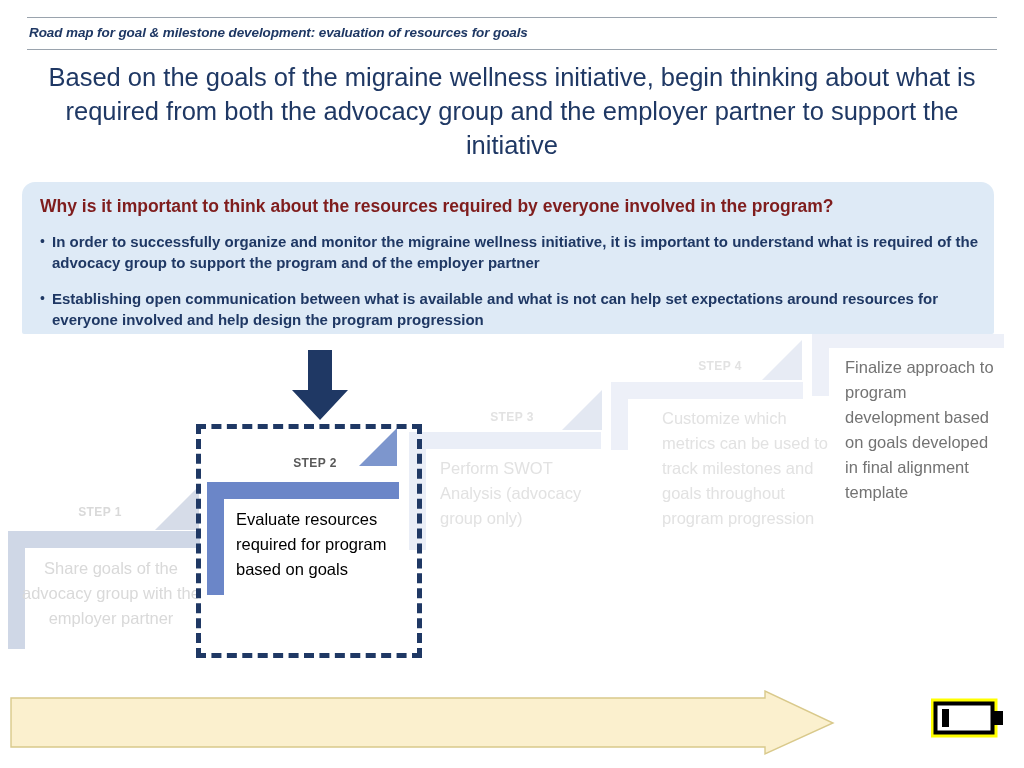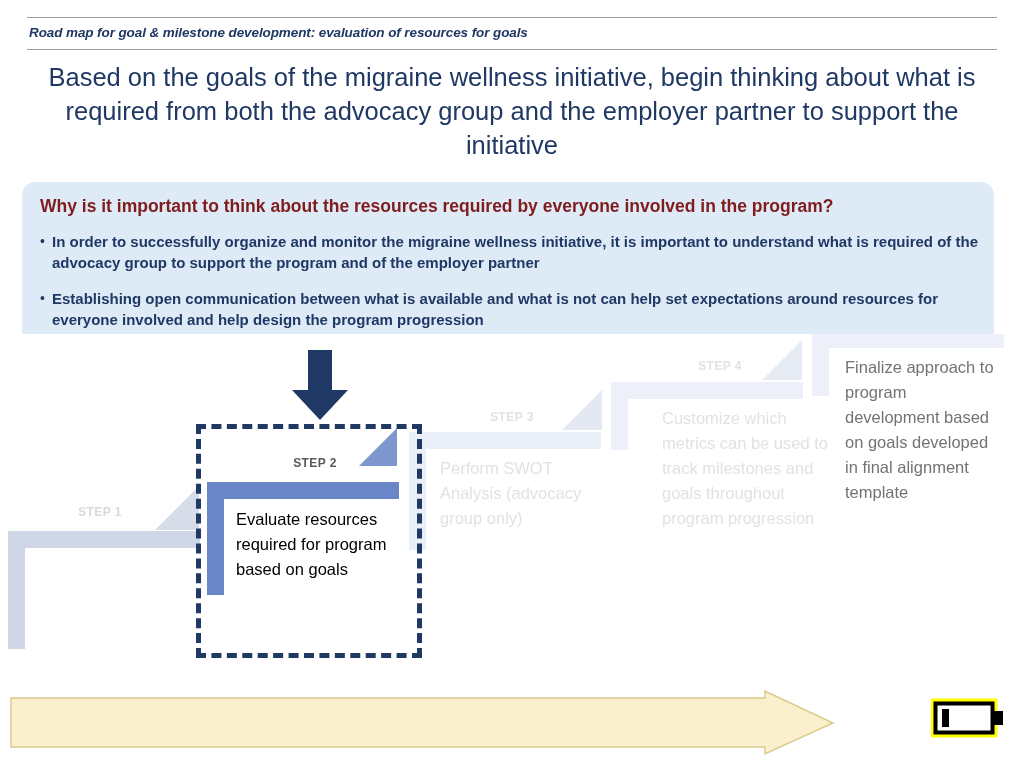--- a/index.html
+++ b/index.html
@@ -136,20 +136,21 @@
   <div class="tri" id="step3-tri"></div>
   <div class="bracket-h" id="step3-bracket-h"></div>
   <div class="bracket-v" id="step3-bracket-v"></div>
   <div class="step-label" id="step3-label">STEP 3</div>
   <div class="step-text" id="step3-text">Perform SWOT Analysis (advocacy group only)</div>
 
   <div class="tri" id="step1-tri"></div>
   <div class="bracket-h" id="step1-bracket-h"></div>
   <div class="bracket-v" id="step1-bracket-v"></div>
   <div class="step-label" id="step1-label">STEP 1</div>
+  <div class="step-text" id="step1-text">Share goals of the advocacy group with the employer partner</div>
 
   <div class="tri" id="step2-tri"></div>
   <div class="bracket-h" id="step2-bracket-h"></div>
   <div class="bracket-v" id="step2-bracket-v"></div>
   <div class="step-label" id="step2-label">STEP 2</div>
   <div class="step-text" id="step2-text">Evaluate resources required for program based on goals</div>
   <div id="step2-dashed-box"></div>
 
   <svg id="down-arrow" viewBox="0 0 60 72">
     <polygon points="18,0 42,0 42,40 58,40 30,70 2,40 18,40" fill="#1F3864"></polygon>

